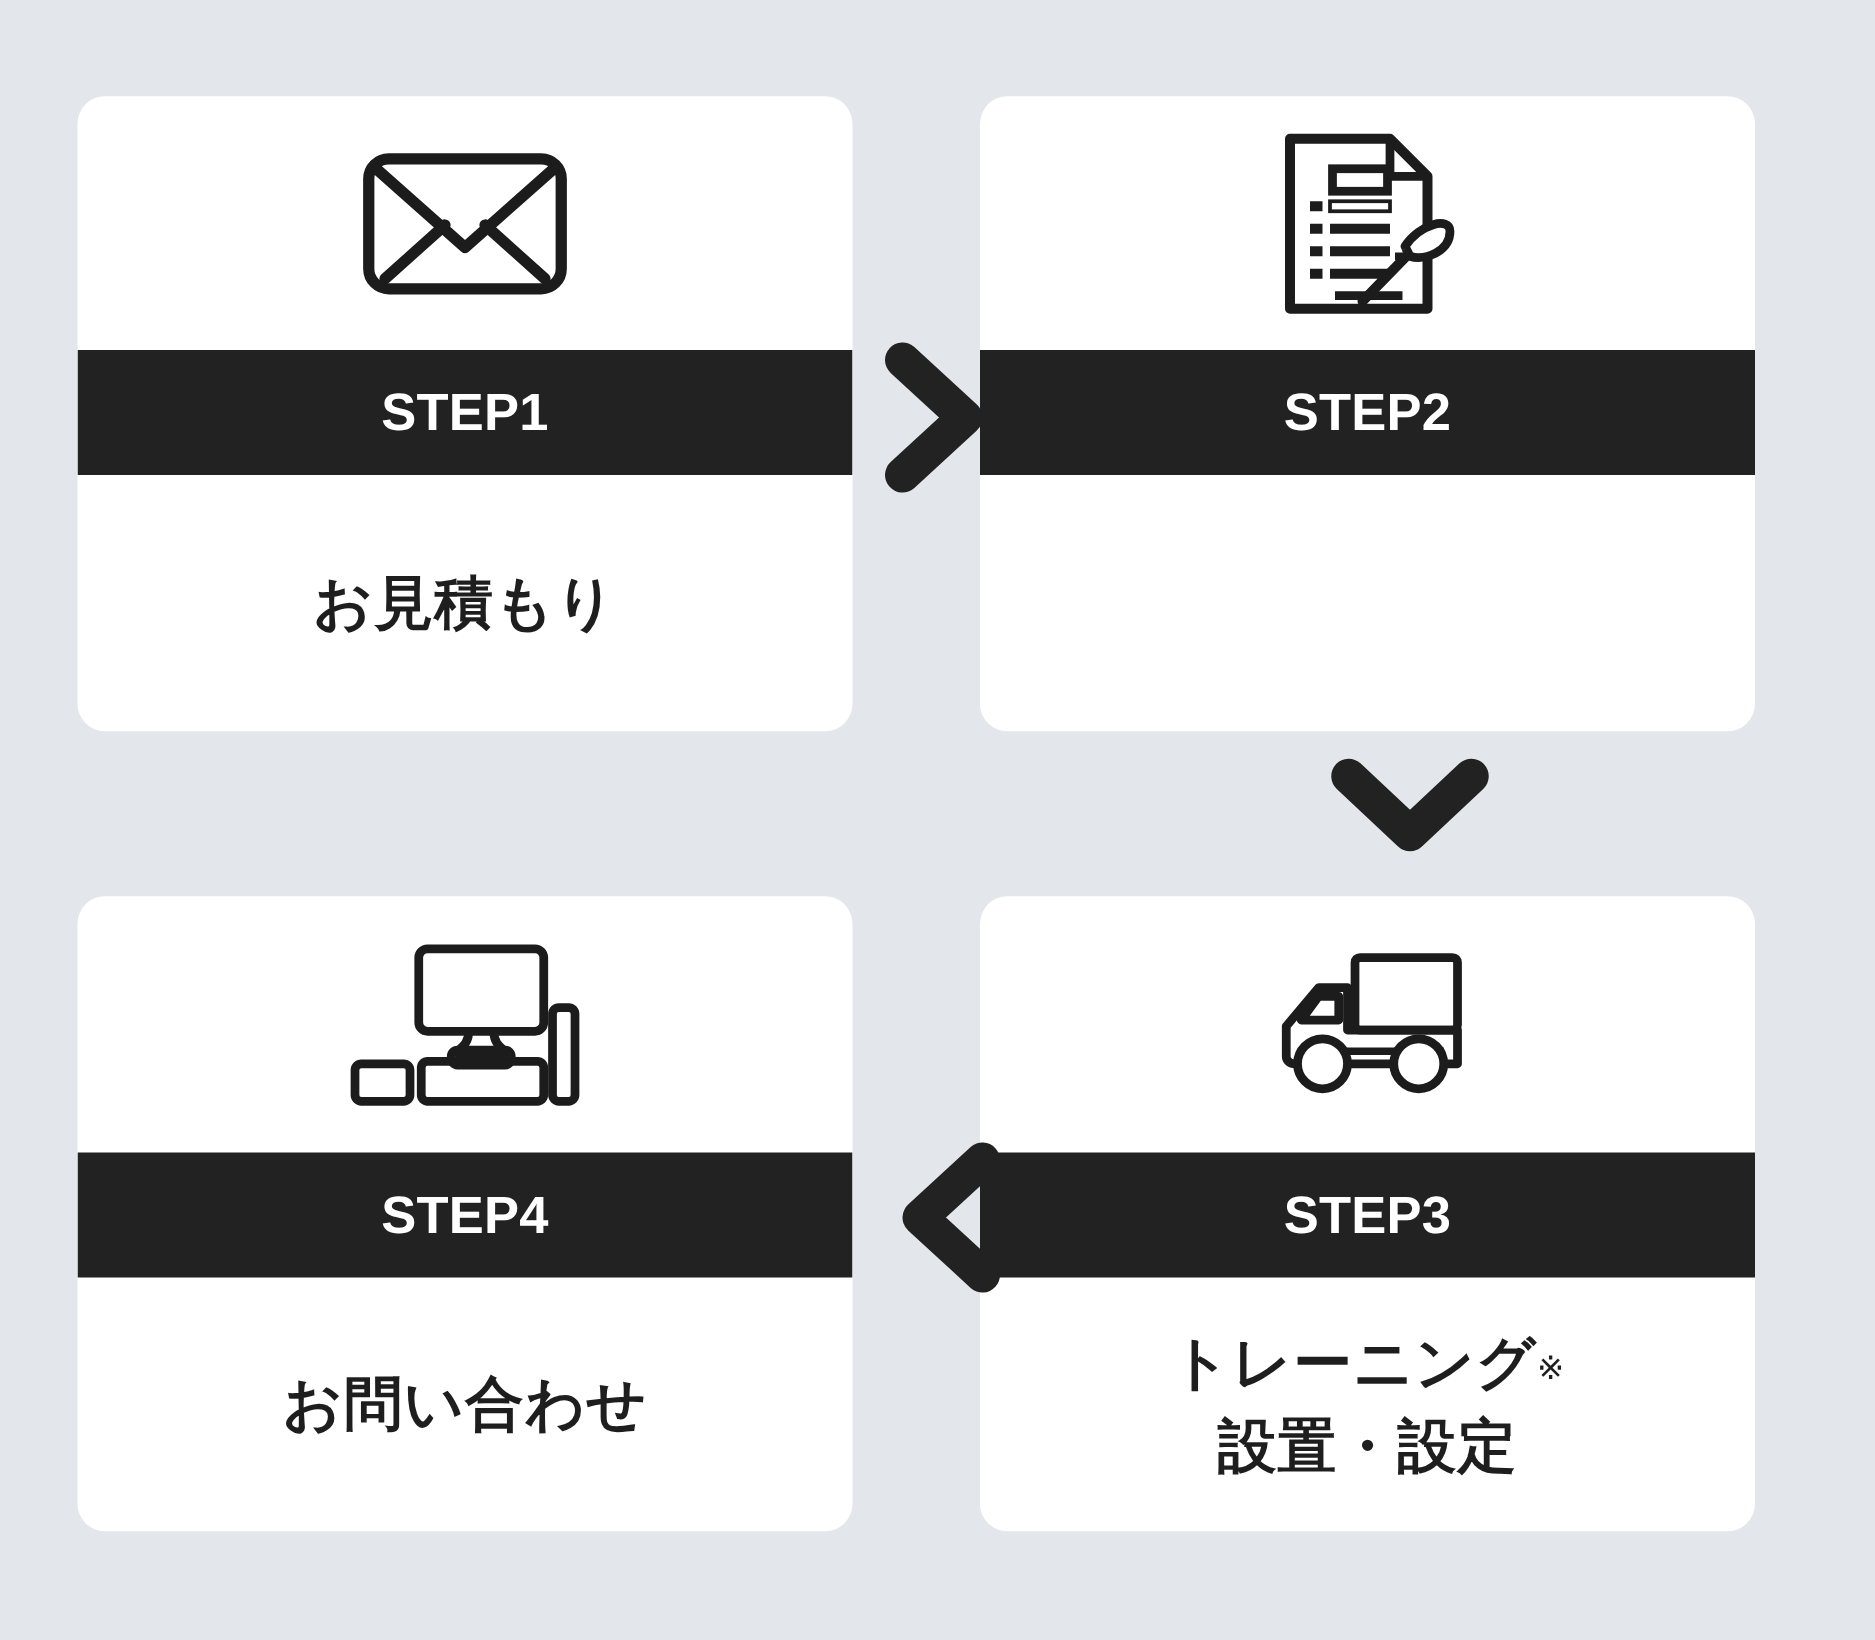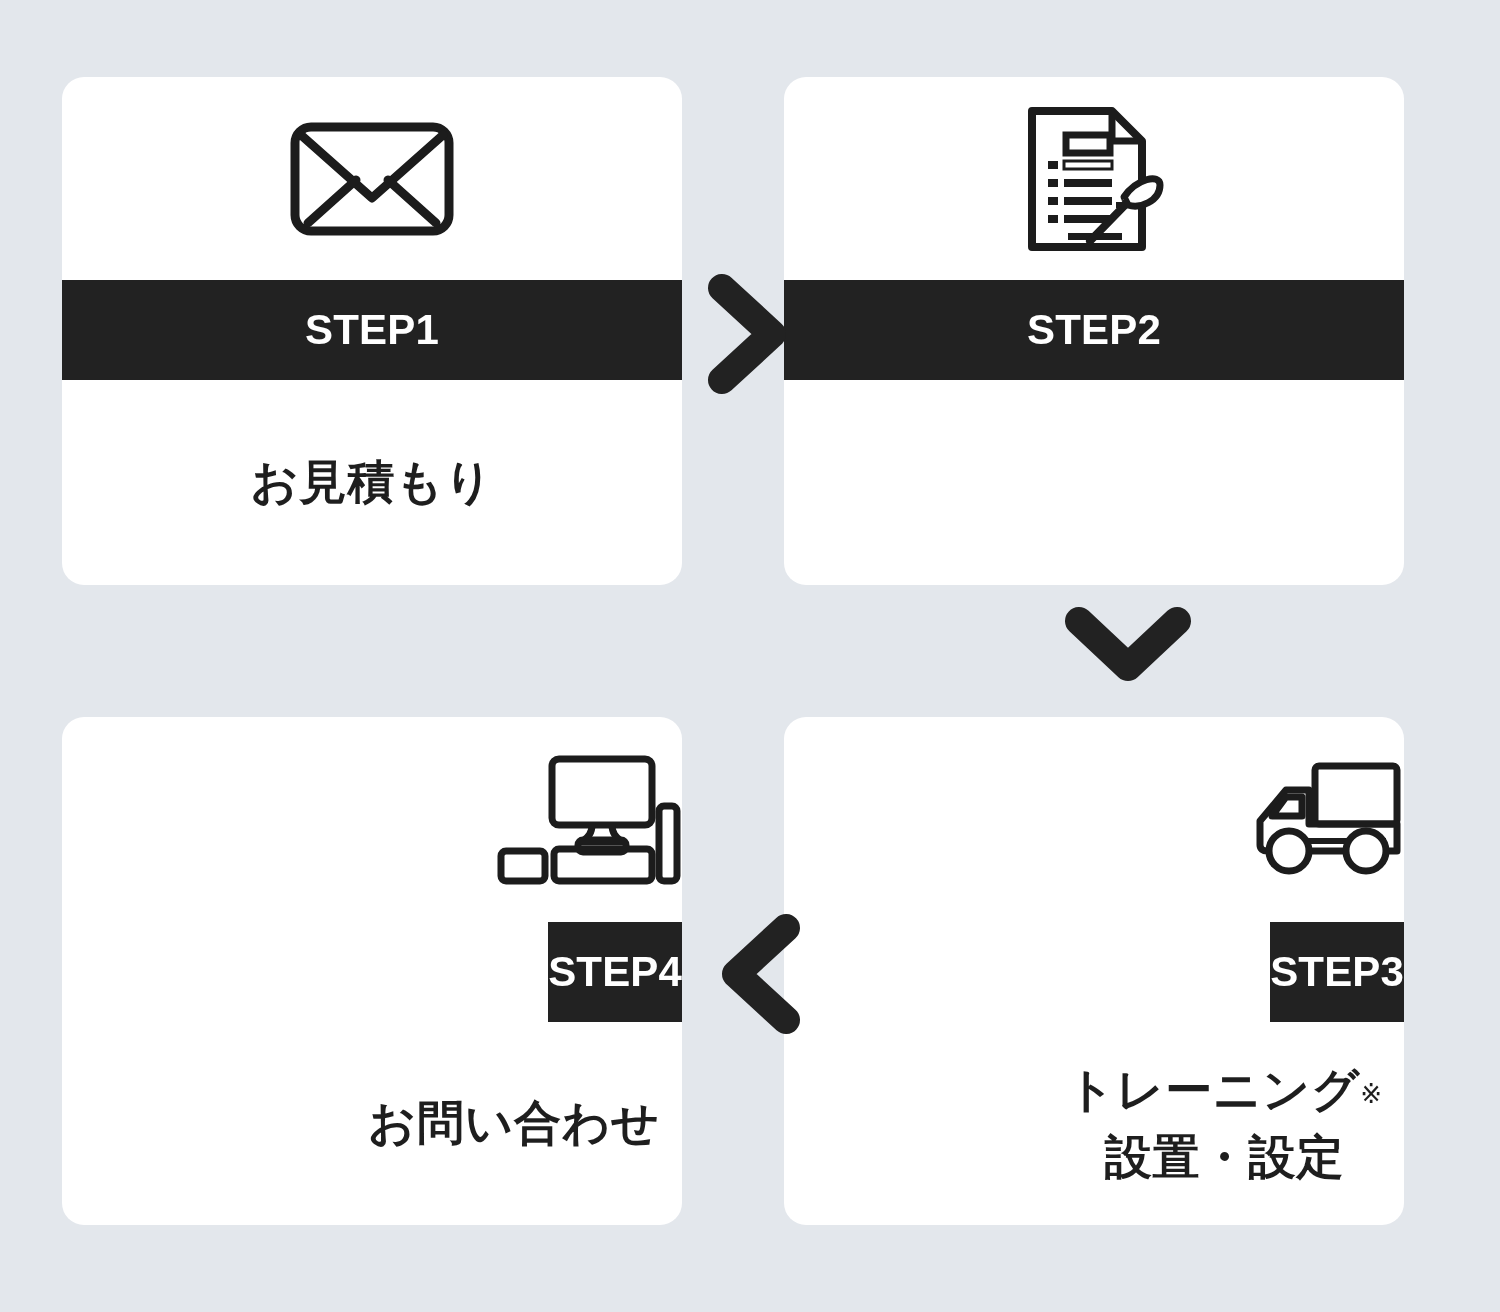--- a/index.html
+++ b/index.html
@@ -25,21 +25,21 @@
   .card {
     position: absolute;
     width: 620px;
     background: #ffffff;
     border-radius: 22px;
     overflow: hidden;
     display: flex;
     flex-direction: column;
   }
   .card.r1 { top: 77px;  height: 508px; }
-  .card.r2 { top: 717px; height: 508px; align-items: flex-end; }
+  .card.r2 { top: 717px; height: 508px; }
   .card.c1 { left: 62px; }
   .card.c2 { left: 784px; }
 
   .card-icon {
     flex: 0 0 auto;
     height: 203px;
     display: flex;
     align-items: center;
     justify-content: center;
   }

